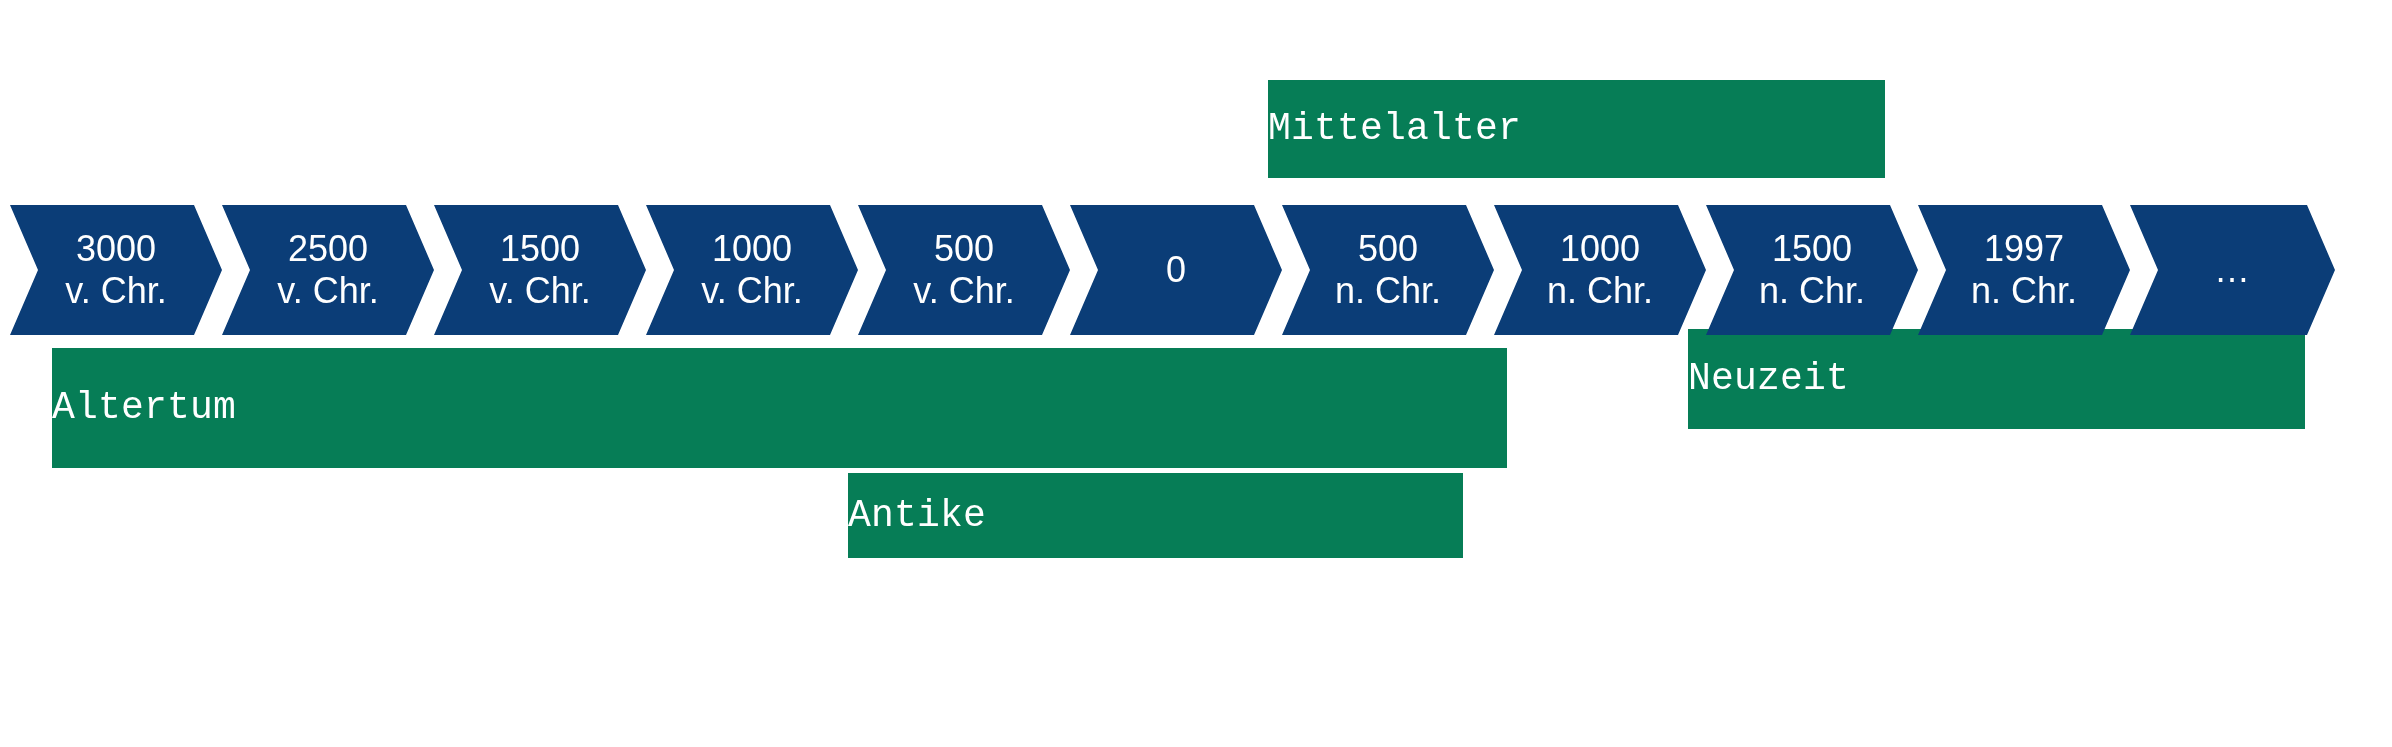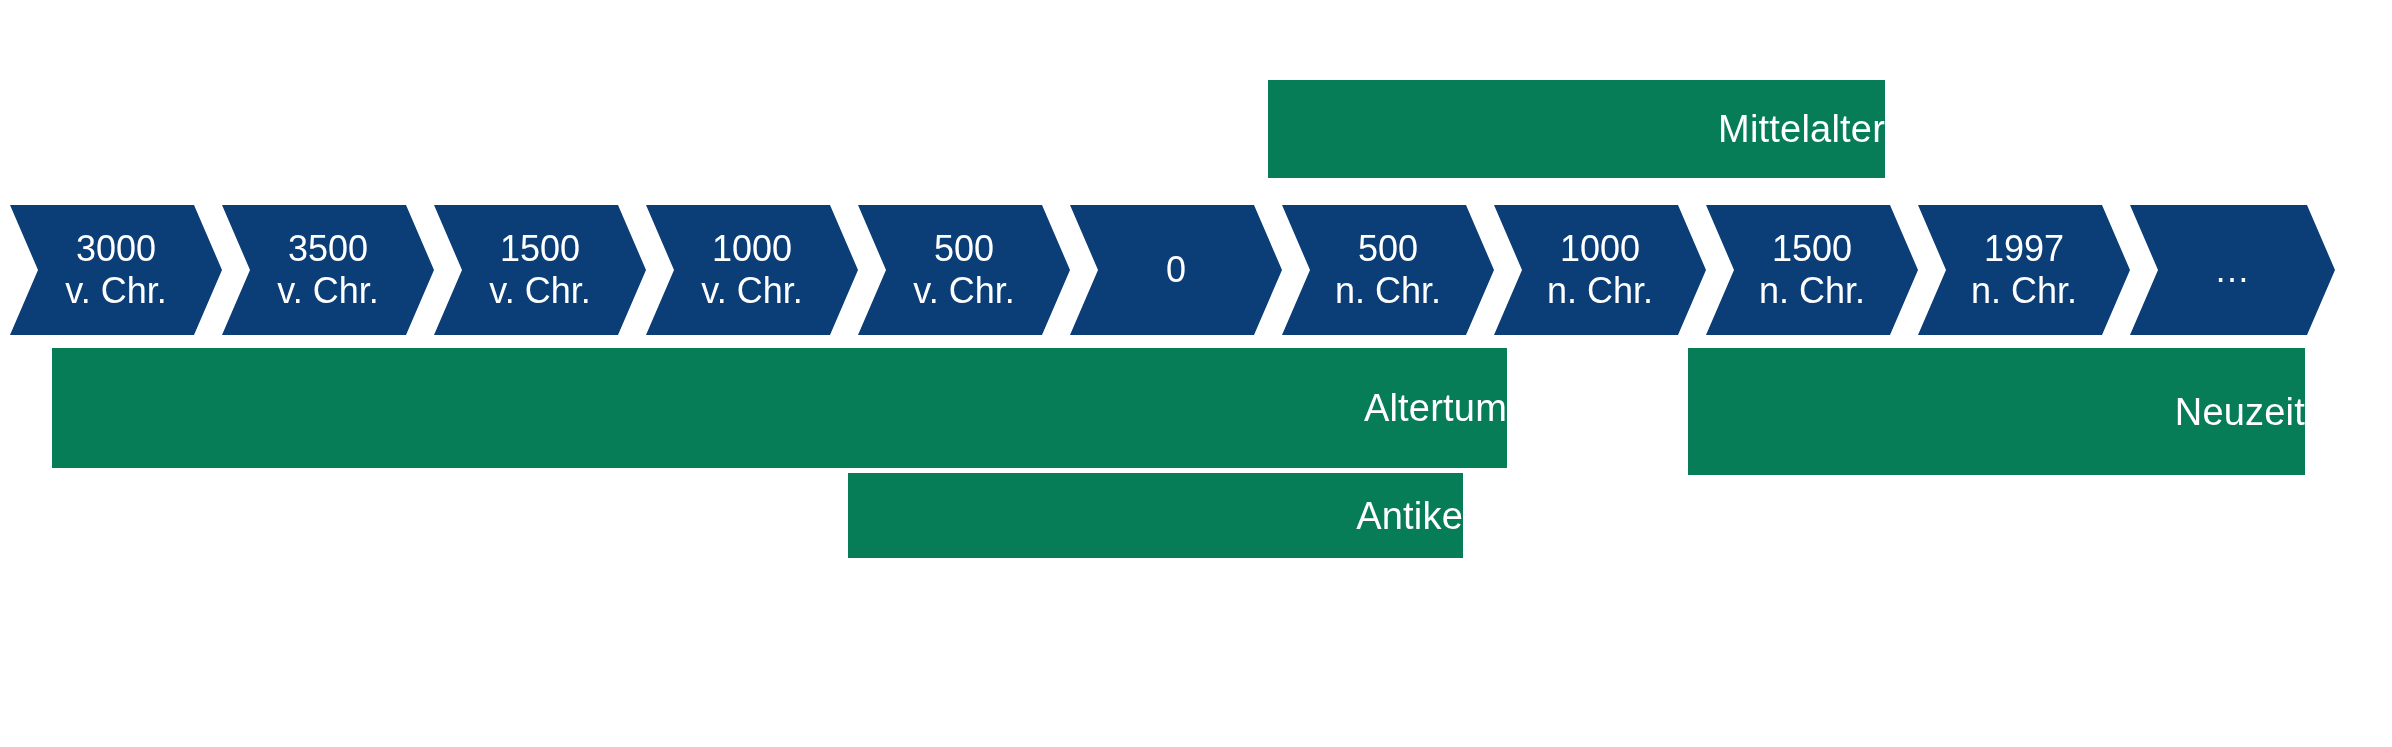--- a/index.html
+++ b/index.html
@@ -20,22 +20,23 @@
     overflow: hidden;
   }
 
   
   .period-bar {
     position: absolute;
     background: var(--green, #067d56);
     color: #ffffff;
     display: flex;
     align-items: center;
-    justify-content: flex-end;
+    justify-content: flex-start;
     box-sizing: border-box;
+    font-family: Liberation Mono, monospace;
   }
   .period-bar .period-label {
     font-size: 38px;
     font-weight: 400;
     letter-spacing: 0.2px;
     line-height: 1;
     white-space: nowrap;
   }
 
   
@@ -102,35 +103,35 @@
 
 <div id="timeline-canvas">
 
   <div id="periods-layer">
       <div class="period-bar" style="left: 1268px; top: 80px; width: 617px; height: 98px;">
         <span class="period-label">Mittelalter</span>
       </div>
       <div class="period-bar" style="left: 8px; top: 348px; width: 1455px; height: 120px; margin-left: 44px;">
         <span class="period-label">Altertum</span>
       </div>
-      <div class="period-bar" style="left: 1688px; top: 348px; width: 617px; height: 127px;">
+      <div class="period-bar" style="left: 1688px; top: 329px; width: 617px; height: 100px;">
         <span class="period-label">Neuzeit</span>
       </div>
       <div class="period-bar" style="left: 848px; top: 473px; width: 615px; height: 85px;">
         <span class="period-label">Antike</span>
       </div>
     </div>
 
   <div id="era-row" style="top: 205px; left: 0px; height: 128px; width: 2392px;">
       <div class="chevron cap-start" style="left: 10px; width: 212px; height: 130px;">
         <span class="era-line">3000</span>
         <span class="era-line">v. Chr.</span>
       </div>
       <div class="chevron cap-mid" style="left: 222px; width: 212px; height: 130px;">
-        <span class="era-line">3500</span>
+        <span class="era-line">2500</span>
         <span class="era-line">v. Chr.</span>
       </div>
       <div class="chevron cap-mid" style="left: 434px; width: 212px; height: 130px;">
         <span class="era-line">1500</span>
         <span class="era-line">v. Chr.</span>
       </div>
       <div class="chevron cap-mid" style="left: 646px; width: 212px; height: 130px;">
         <span class="era-line">1000</span>
         <span class="era-line">v. Chr.</span>
       </div>

